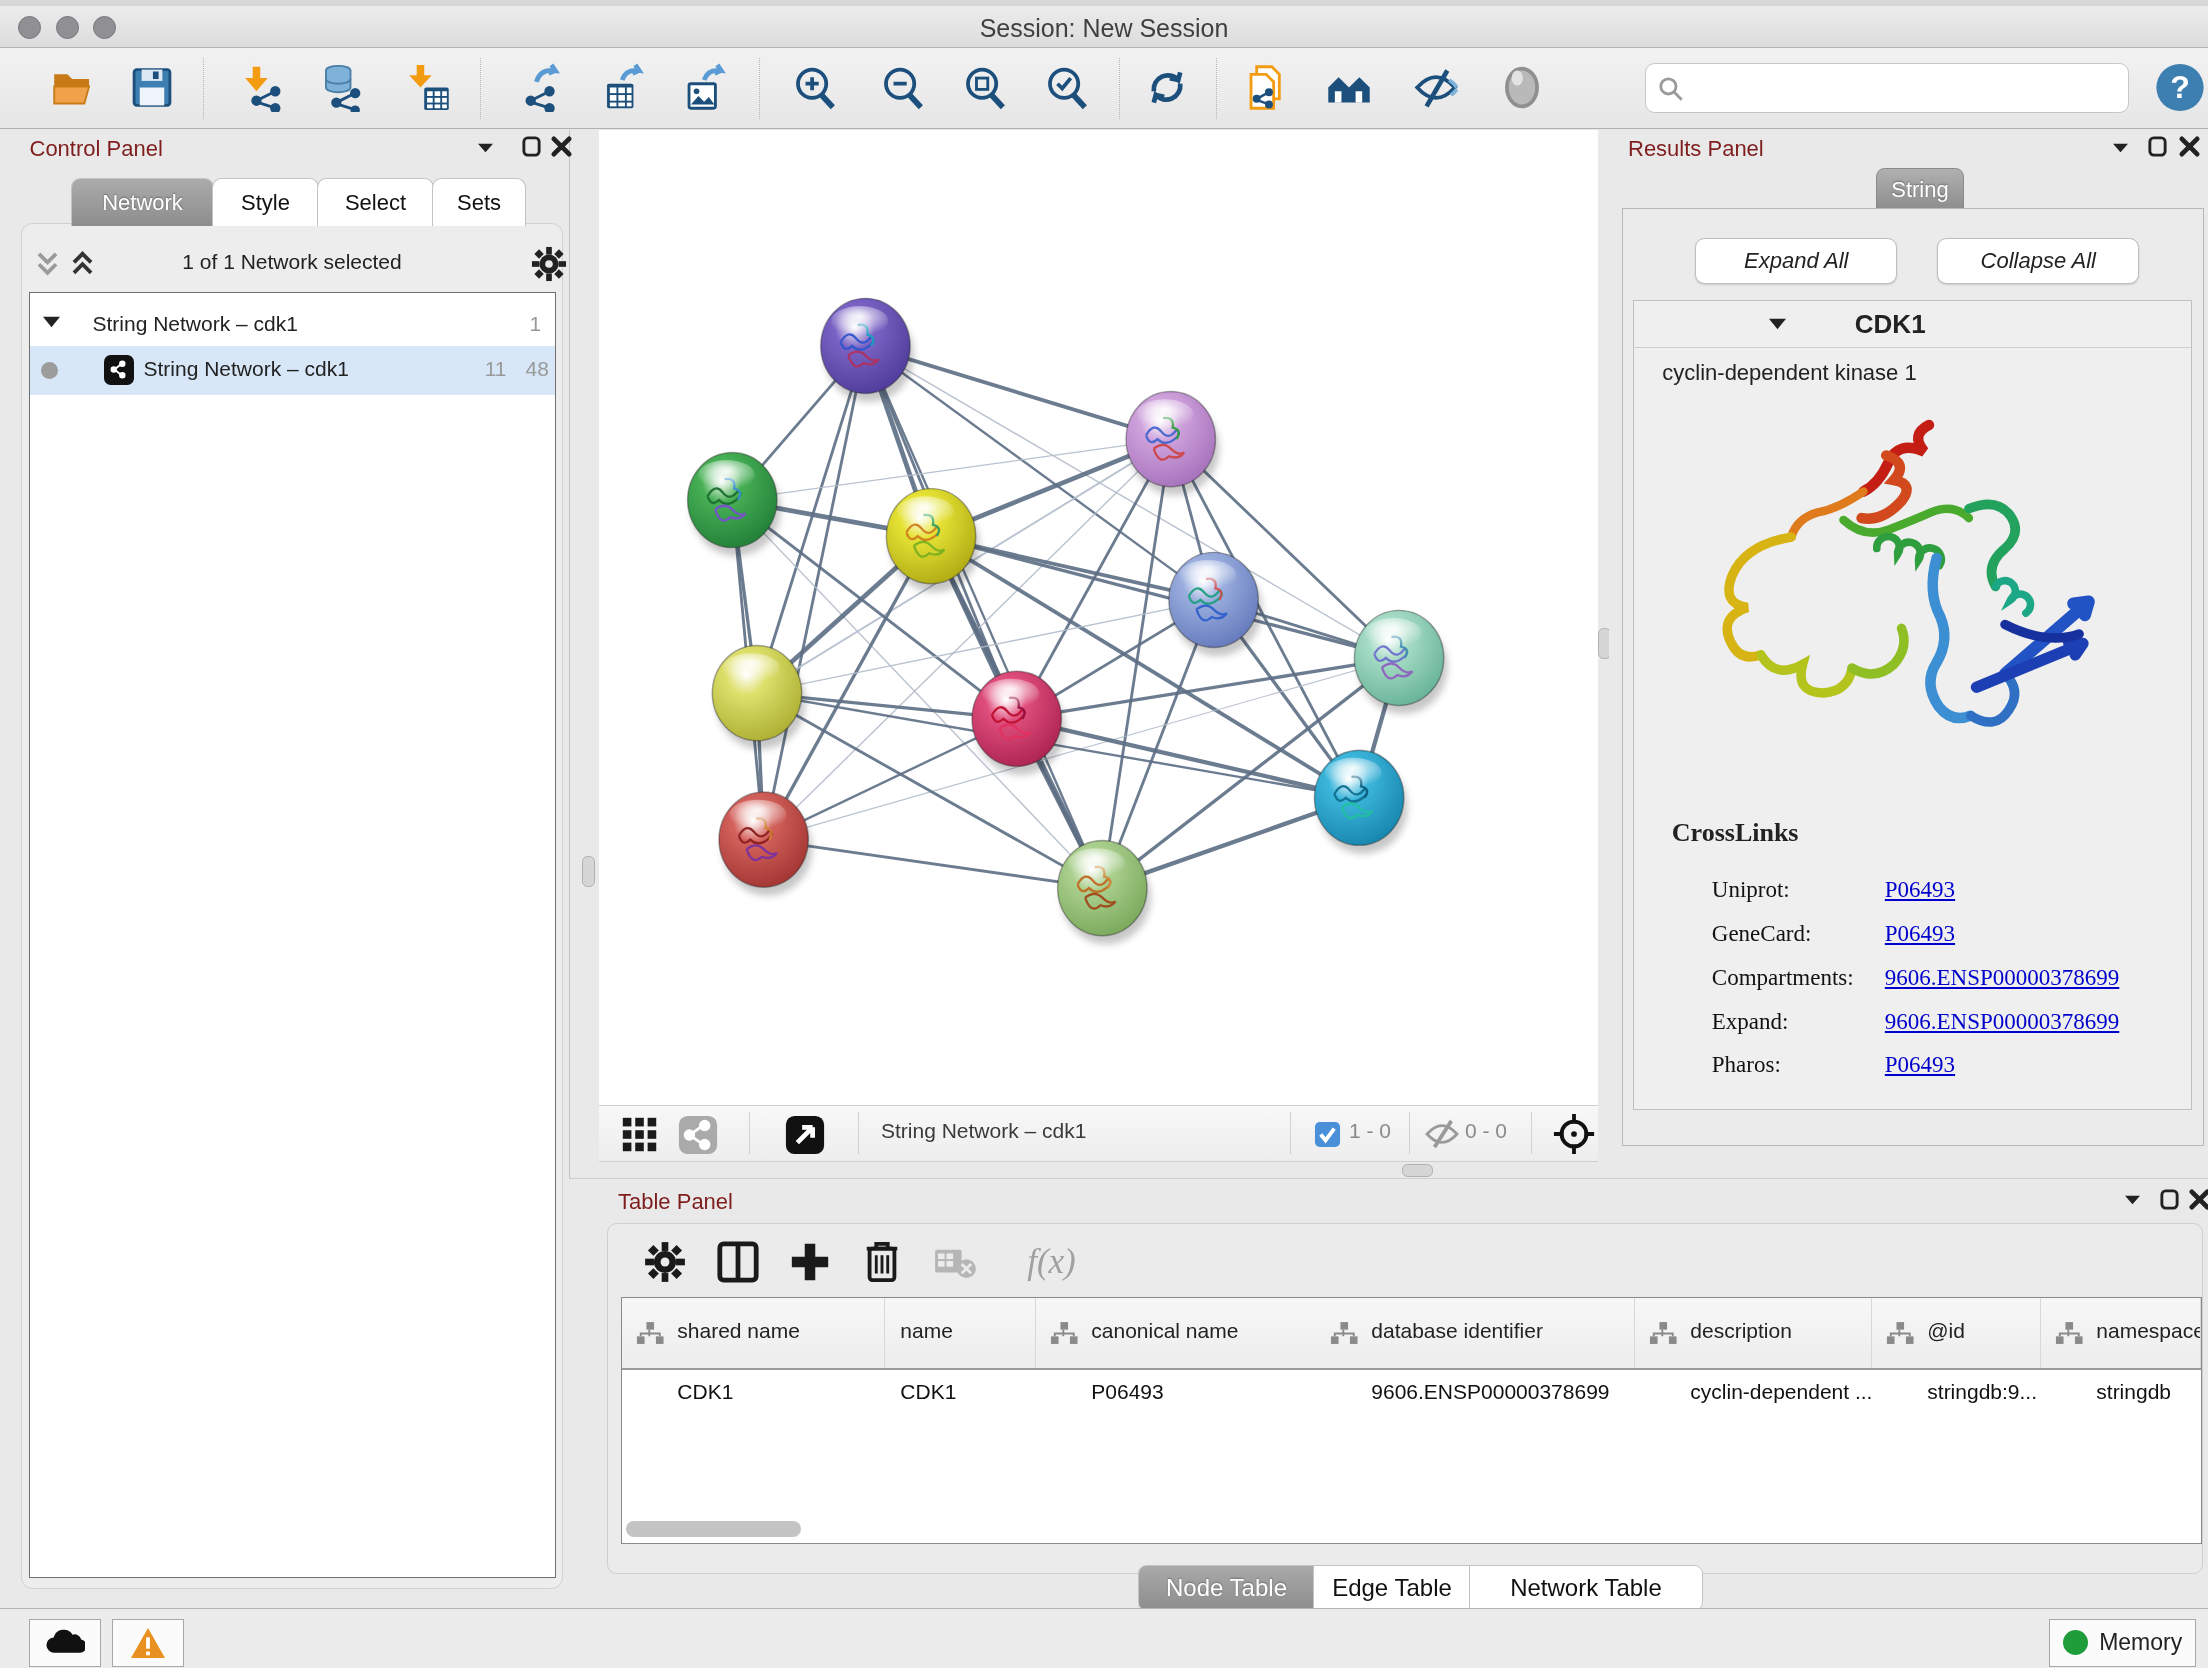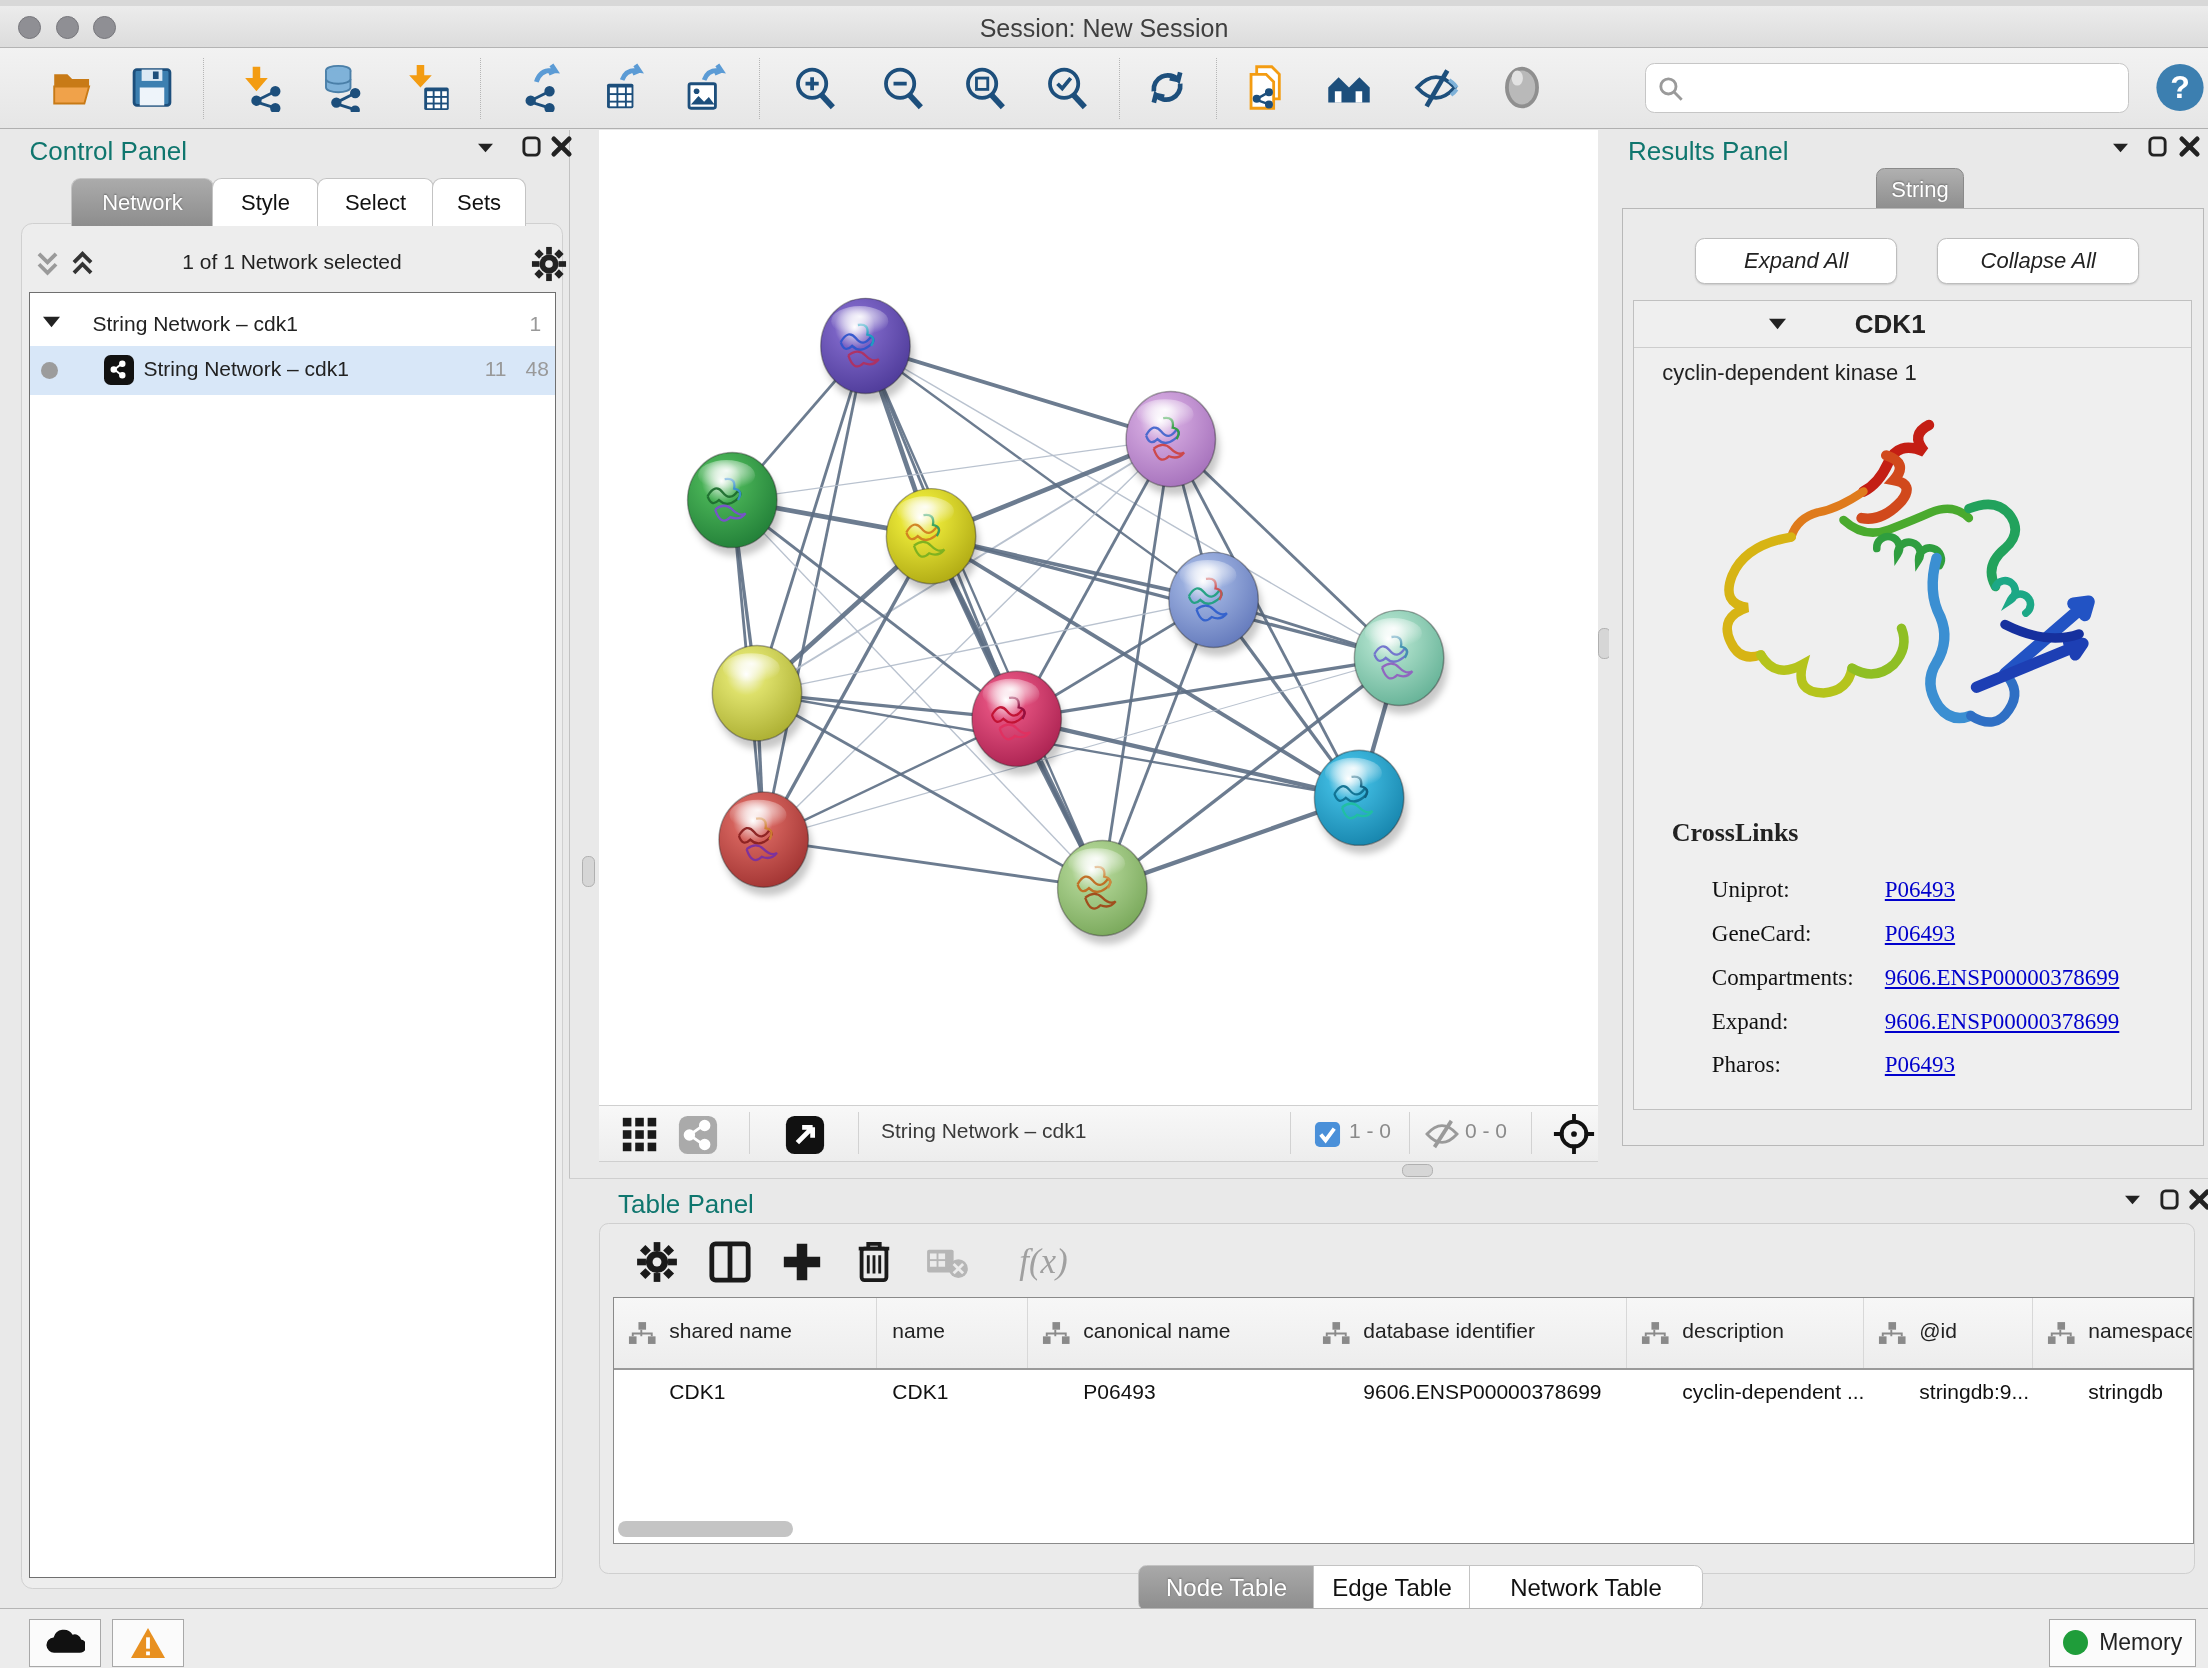--- a/index.html
+++ b/index.html
@@ -9,21 +9,21 @@
   #titlebar{left:0;top:0;width:2208px;height:41px;background:linear-gradient(#ececec,#dcdcdc);border-bottom:1px solid #b4b4b4;}
   .tl{position:absolute;top:9.5px;width:21px;height:21px;border-radius:50%;background:#8f8f94;border:1px solid #77777c;}
   #win-title{position:absolute;top:7.6px;left:0;width:100%;text-align:center;font-size:25px;color:#3f3f3f;}
   
   #toolbar{left:0;top:42px;width:2208px;height:80px;background:linear-gradient(#f2f2f2,#e6e6e6);border-bottom:1.9px solid #b0b0b0;}
   .tbtn{position:absolute;top:13.3px;width:53px;height:53px;transform:translateX(-50%);display:flex;align-items:center;justify-content:center;}
   .tsep{position:absolute;top:9.5px;width:0;height:61px;border-left:1.9px dotted #b5b5b5;}
   #search-field{position:absolute;left:1645px;top:15px;width:482px;height:48px;background:#fff;border:1.9px solid #c6c6c6;border-radius:9.5px;}
   #search-field svg{position:absolute;left:11.4px;top:10.5px;}
   
-  .panel-title{font-size:26px;color:#0f766e;}
+  .panel-title{font-size:22px;color:#7f1d1d;}
   #control-panel{left:0;top:124px;width:569px;height:1478px;background:#e9e9e9;border-right:1.9px solid #c2c2c2;}
   .cp-box{position:absolute;left:21px;top:93px;width:540px;height:1364px;background:#ededed;border:1.9px solid #d0d0d0;border-radius:11.4px;}
   .tab{position:absolute;top:48px;height:47px;background:#fff;border:1px solid #c3c3c3;border-bottom:none;border-radius:9.5px 9.5px 0 0;text-align:center;font-size:22px;line-height:47px;color:#111;}
   .tab.sel{background:linear-gradient(#ababab,#8d8d8d);color:#fff;text-shadow:0 -1px 1.9px rgba(0,0,0,.35);}
   #cp-collapse-bar{position:absolute;left:28.5px;top:112px;width:527px;height:46px;font-size:21px;color:#222;}
   #cp-tree{position:absolute;left:28.5px;top:162px;width:525px;height:1284px;background:#fff;border:1.9px solid #6f6f6f;}
   .tree-row{position:absolute;left:0;width:100%;height:49px;font-size:21px;}
   .tree-count{position:absolute;color:#999;font-size:21px;}
   #tree-child{background:#d8e7f8;}
   .share-badge{position:absolute;left:74px;top:8.6px;width:30px;height:30px;background:#111;border-radius:6.7px;display:flex;align-items:center;justify-content:center;}
@@ -40,21 +40,21 @@
   #rp-outer{position:absolute;left:13.3px;top:78px;width:580px;height:936px;background:#ebebeb;border:1.9px solid #b8b8b8;}
   .rp-btn{position:absolute;top:28.5px;width:200px;height:44px;background:#fff;border:1px solid #bdbdbd;border-radius:9.5px;font-size:22px;text-align:center;line-height:44px;box-shadow:0 1px 1.9px rgba(0,0,0,.15);font-style:italic;}
   #cdk1-card{position:absolute;left:9.5px;top:91px;width:557px;height:808px;border:1.9px solid #c0c0c0;background:#efefef;}
   #cdk1-head{position:absolute;left:0;top:0;width:100%;height:46px;border-bottom:1.9px solid #cdcdcd;}
   .serif{font-family:"Liberation Serif",serif;}
   .xl-row{position:absolute;left:8px;width:100%;height:44px;text-align:center;}
   .xl-label{position:absolute;left:70px;font-size:23px;color:#111;font-family:"Liberation Serif",serif;}
   .xl-link{position:absolute;left:243px;font-size:23px;color:#0000cc;text-decoration:underline;font-family:"Liberation Serif",serif;}
   
   #table-panel{left:569px;top:1172px;width:1640px;height:430px;background:#e9e9e9;border-top:1.9px solid #cfcfcf;}
-  #tp-container{position:absolute;left:30px;top:44px;width:1594px;height:349px;background:#ebebeb;border:1.9px solid #cfcfcf;border-radius:9.5px;}
+  #tp-container{position:absolute;left:38px;top:44px;width:1594px;height:349px;background:#ebebeb;border:1.9px solid #cfcfcf;border-radius:9.5px;}
   .tp-tool{position:absolute;top:9.5px;width:57px;height:57px;display:flex;align-items:center;justify-content:center;}
   #tp-table{position:absolute;left:13.3px;top:73px;width:1579px;height:245px;background:#fff;border:1.9px solid #8a8a8a;}
   .th{position:absolute;top:0;height:70px;background:linear-gradient(#f7f7f7,#ededed);border-right:1.9px solid #d8d8d8;box-sizing:border-box;overflow:hidden;white-space:nowrap;}
   .th-label{position:absolute;top:21px;font-size:21px;color:#222;}
   .td{position:absolute;top:72px;height:46px;font-size:21px;color:#111;overflow:hidden;white-space:nowrap;padding-top:9.5px;box-sizing:border-box;}
   #tp-header-line{position:absolute;left:0;top:70px;width:100%;height:1.9px;background:#9a9a9a;}
   #tp-hscroll{position:absolute;left:3.8px;top:223px;width:175px;height:16px;background:#c4c4c4;border-radius:8.6px;}
   .bt-tab{position:absolute;top:386px;height:44px;background:#fff;border:1px solid #c3c3c3;font-size:24px;text-align:center;line-height:44px;color:#111;}
   .bt-tab.sel{background:linear-gradient(#a9a9a9,#8d8d8d);color:#fff;border-radius:8.6px 0 0 8.6px;text-shadow:0 -1px 1.9px rgba(0,0,0,.3);}
   

